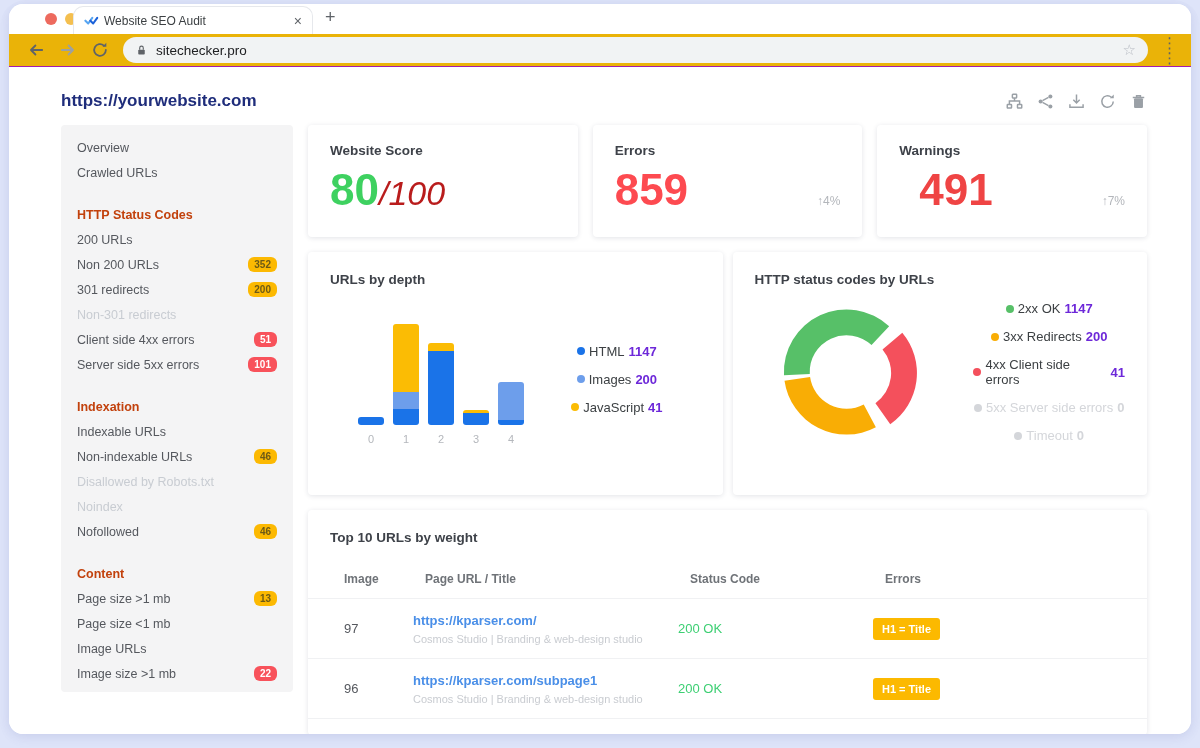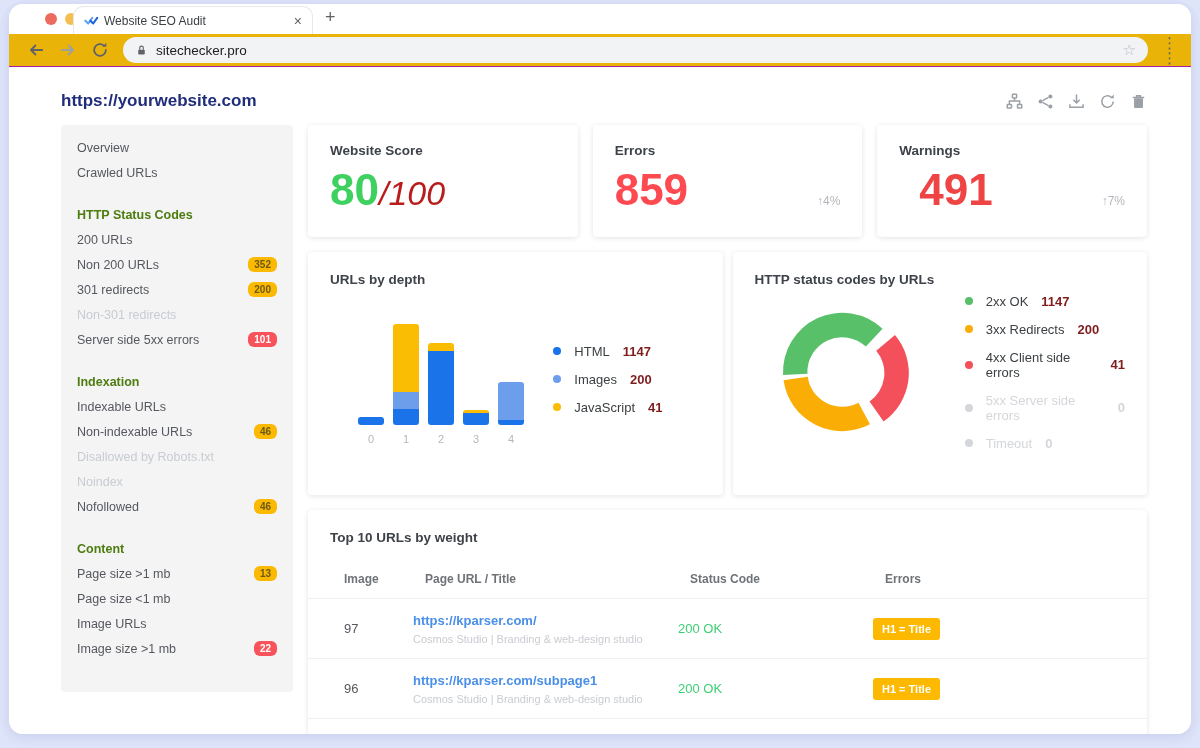--- a/index.html
+++ b/index.html
@@ -34,21 +34,21 @@
   .page-head { display:flex; justify-content:space-between; align-items:center; }
   .site-url { font-size:17px; font-weight:bold; color:#1f2d7b; }
   .head-actions { display:flex; gap:14px; }
   .head-actions svg { width:17px; height:17px; }
 
   .content { display:flex; gap:15px; margin-top:14px; }
 
   
   .sidebar { width:232px; flex:none; background:#f4f4f5; border-radius:4px; padding:10px 16px 14px; height:567px; }
   .sb-item { display:flex; align-items:center; justify-content:space-between; min-height:25px; font-size:12.5px; color:#55585e; cursor:pointer; }
-  .sb-section { font-weight:bold; color:#4d7c0f; margin-top:17px; cursor:default; }
+  .sb-section { font-weight:bold; color:#c2410c; margin-top:17px; cursor:default; }
   .sb-disabled { color:#c8ccd2; }
   .badge { font-size:10px; border-radius:6px; padding:2px 6px; font-weight:bold; }
   .badge-yellow { background:#fcb902; color:#6d5a16; }
   .badge-red { background:#f8525b; color:#fff; }
 
   
   .main { flex:1; display:flex; flex-direction:column; gap:15px; }
   .card { background:#fff; border-radius:4px; box-shadow:0 1px 5px rgba(40,50,80,.13); }
   .card-title { font-size:13.5px; font-weight:bold; color:#3e4249; }
 
@@ -64,23 +64,23 @@
   .chart-card { height:243px; padding:20px 22px; }
 
   
   .bar-body { display:flex; align-items:center; margin-top:26px; }
   .bar-area { margin-left:28px; }
   .bars { display:flex; align-items:flex-end; gap:9px; height:112px; }
   .bar-stack { width:26px; display:flex; flex-direction:column; justify-content:flex-end; border-radius:3px; overflow:hidden; }
   .bar-labels { display:flex; gap:9px; margin-top:8px; }
   .bar-labels span { width:26px; text-align:center; font-size:11px; color:#b4b7bc; }
   .legend { display:flex; flex-direction:column; gap:13px; margin-left:auto; margin-right:38px; }
-  .lg-item { display:flex; align-items:center; gap:13px; font-size:13px; color:#3c4043; }
+  .lg-item { display:flex; align-items:center; gap:4px; font-size:13px; color:#3c4043;justify-content:center; }
   .lg-dot { width:8px; height:8px; border-radius:50%; flex:none; }
-  .lg-val { color:#7f1d1d; font-weight:bold; }
+  .lg-val { color:#6d28d9; font-weight:bold; }
   .lg-disabled { color:#d4d6da; }
   .lg-disabled .lg-val { color:#d4d6da; }
 
   
   .donut-body { display:flex; align-items:center; margin-top:4px; }
   .donut-svg { margin-left:12px; }
   .donut-legend { margin-left:46px; margin-right:0; }
 
   
   .table-card { height:225px; padding:20px 0 0; }
@@ -194,20 +194,24 @@
             <span class="badge badge-yellow">352</span>
           </div>
           <div class="sb-item">
             <span>301 redirects</span>
             <span class="badge badge-yellow">200</span>
           </div>
           <div class="sb-item sb-disabled">
             <span>Non-301 redirects</span>
           </div>
           <div class="sb-item">
+            <span>Client side 4xx errors</span>
+            <span class="badge badge-red">51</span>
+          </div>
+          <div class="sb-item">
             <span>Server side 5xx errors</span>
             <span class="badge badge-red">101</span>
           </div>
           <div class="sb-item sb-section">
             <span>Indexation</span>
           </div>
           <div class="sb-item">
             <span>Indexable URLs</span>
           </div>
           <div class="sb-item">

